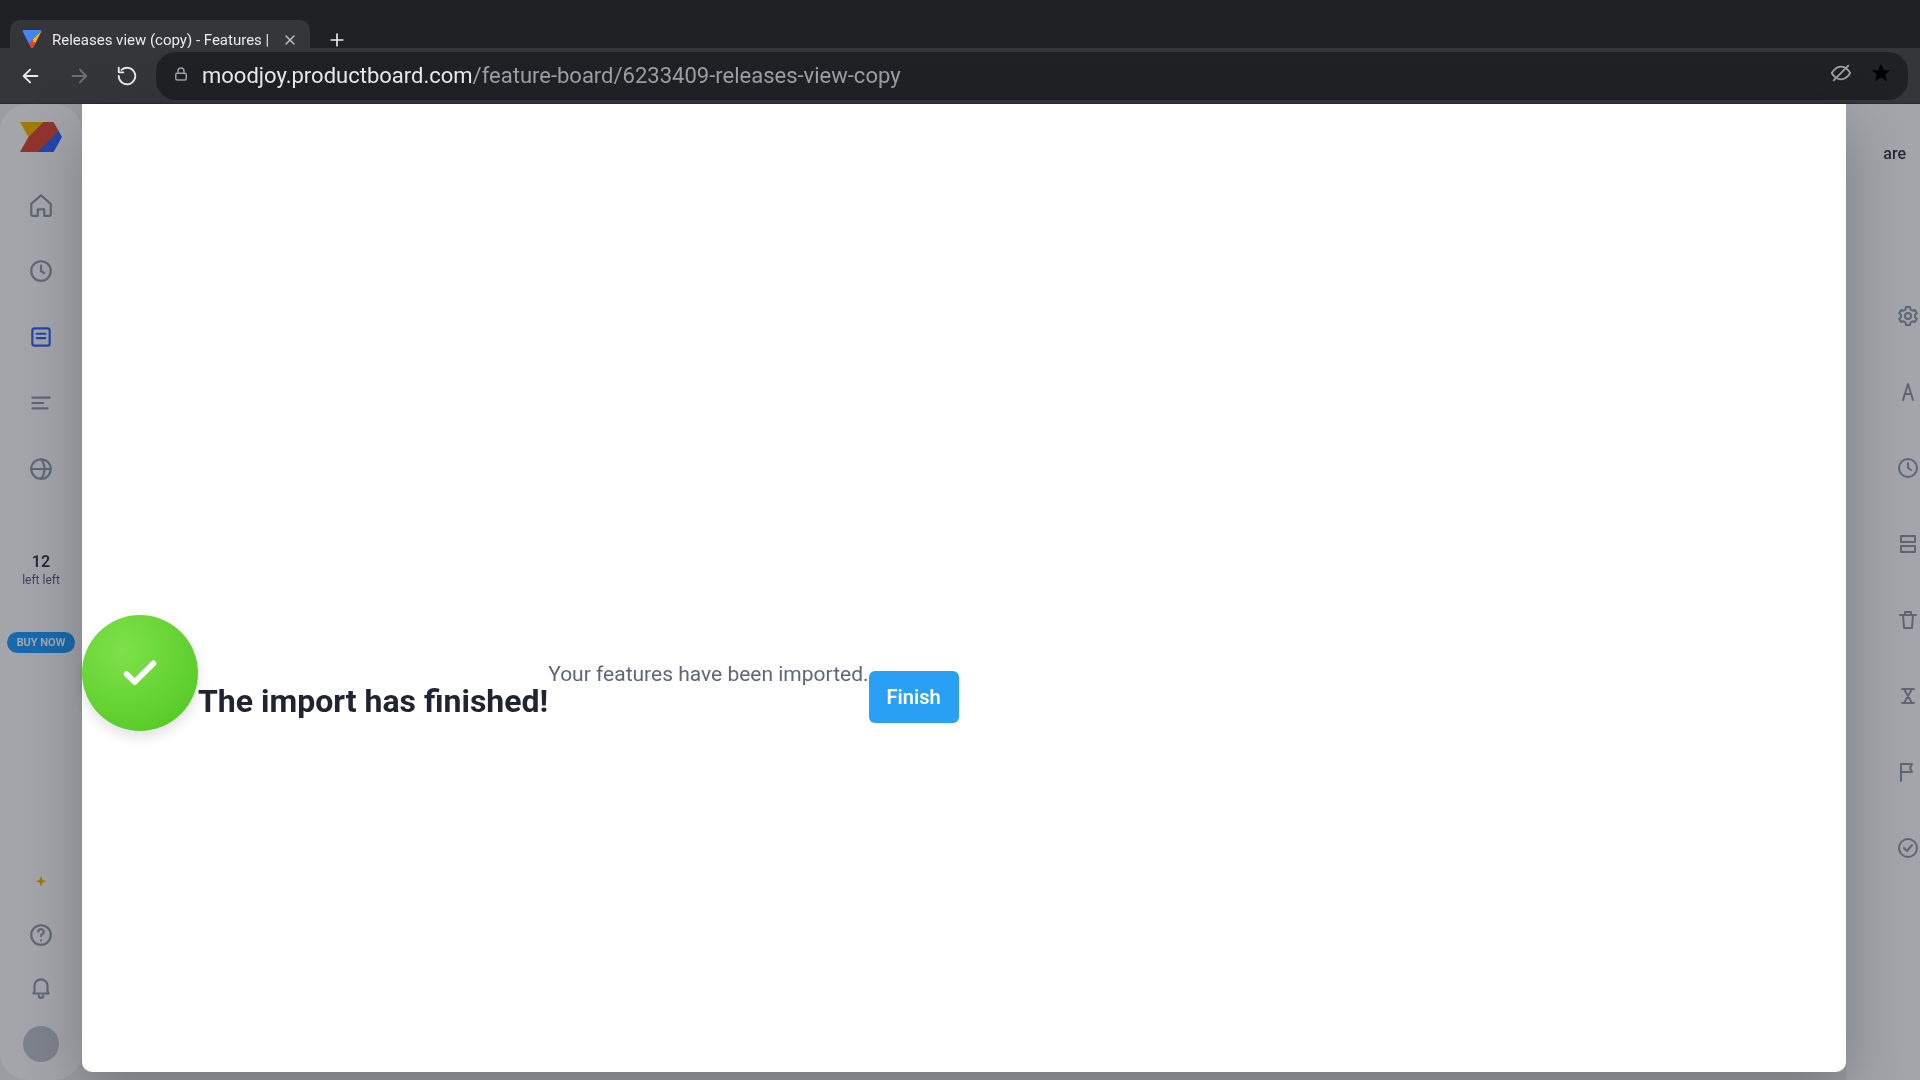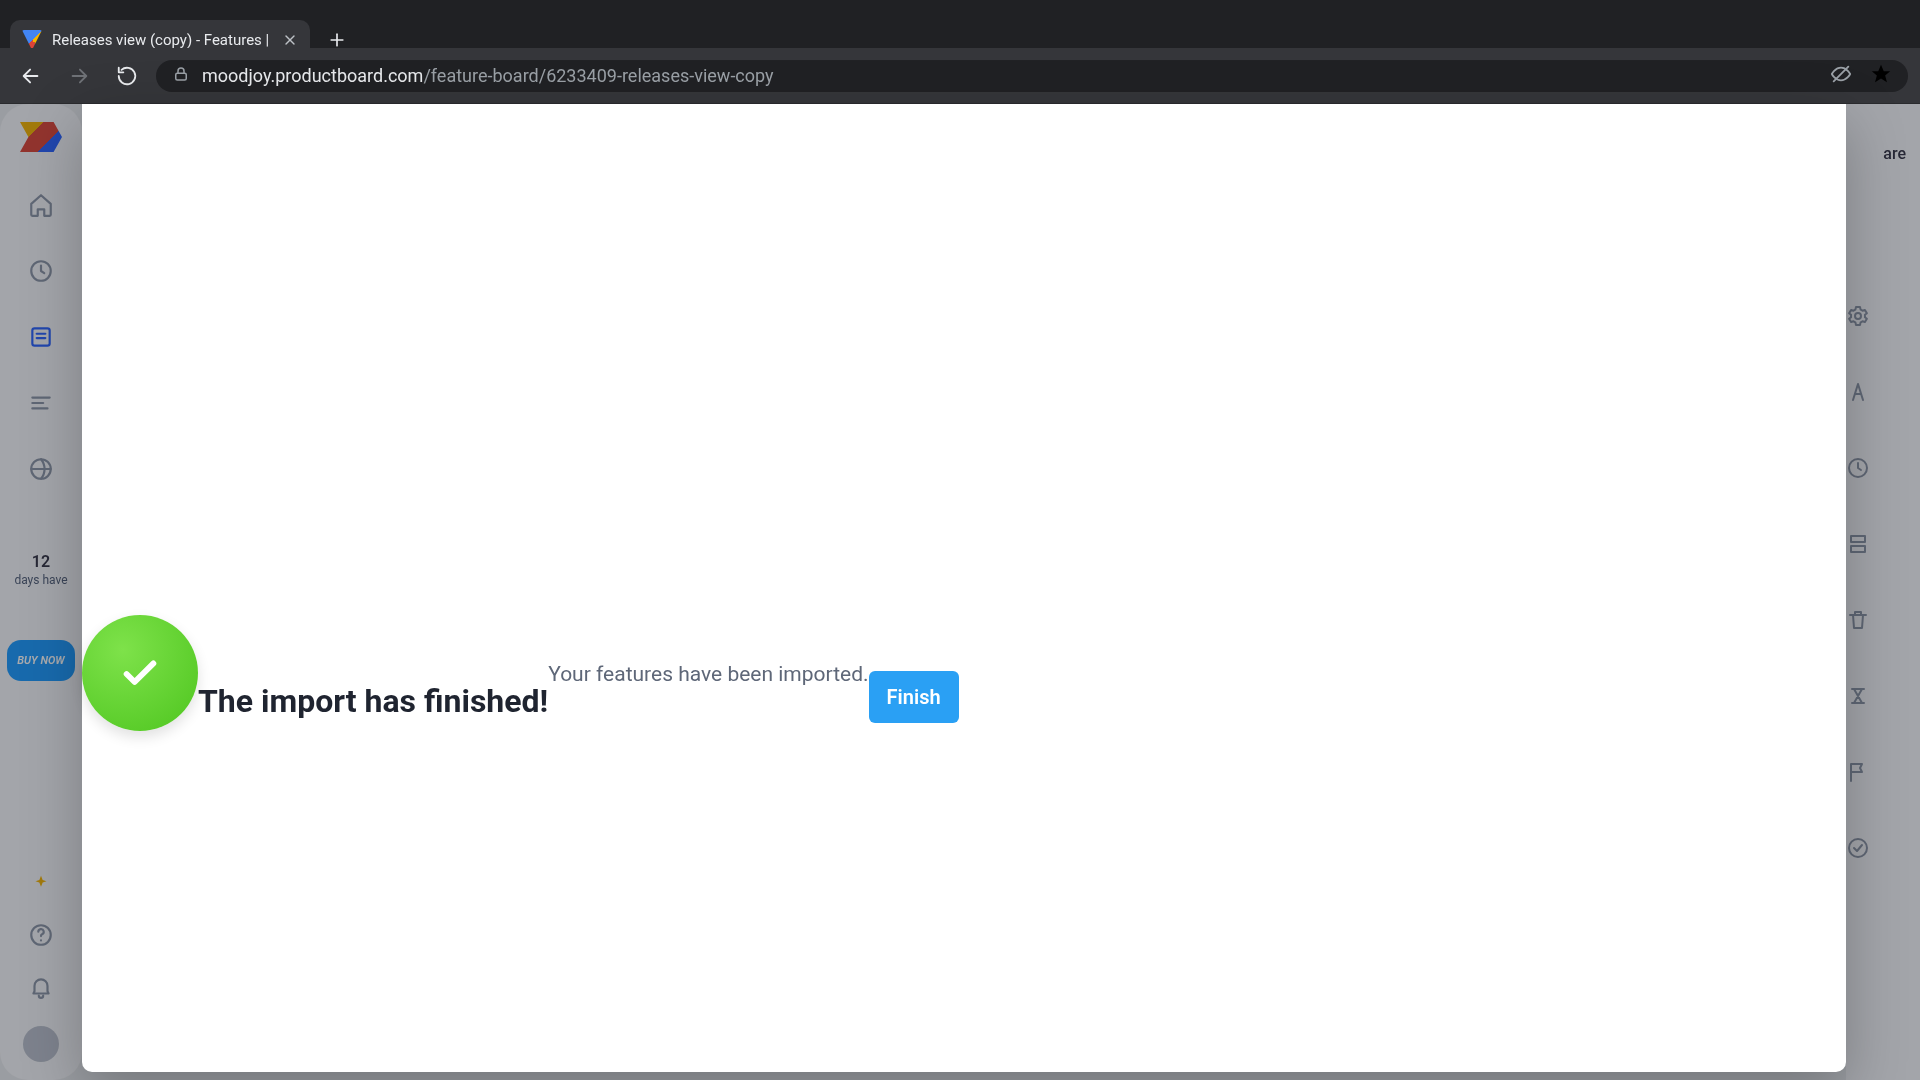--- a/index.html
+++ b/index.html
@@ -45,23 +45,23 @@
     background: #35363a; display: flex; align-items: center; gap: 10px;
     padding: 0 12px;
     border-bottom: 1px solid #2a2b2e;
   }
   .toolbar .navbtn {
     width: 38px; height: 38px; display:flex; align-items:center; justify-content:center;
     color: #e8eaed; border-radius: 50%;
   }
   .toolbar .navbtn.disabled { color: #6f7277; }
   .omnibox {
-    flex: 1; height: 32px; background: #202124; border-radius: 20px;
+    flex: 1; height: 48px; background: #202124; border-radius: 20px;
     display: flex; align-items: center; gap: 12px; padding: 0 16px;
-    color: #e8eaed; font-size: 18px;
+    color: #e8eaed; font-size: 22px;
   }
   .omnibox .lock { color: #9aa0a6; }
   .omnibox .url { white-space: nowrap; }
   .omnibox .url .host { color: #e8eaed; }
   .omnibox .url .path { color: #9aa0a6; }
   .omnibox .spacer { flex: 1; }
   .omnibox .trail { display:flex; align-items:center; gap: 18px; color:#9aa0a6; }
   .right-cluster {
     display:flex; align-items:center; gap: 14px; color:#e8eaed;
   }
@@ -96,39 +96,39 @@
     clip-path: polygon(0 0, 80% 0, 100% 50%, 80% 100%, 0 100%, 20% 50%);
   }
   .left-rail .railicon {
     width:26px; height:26px; color:#8b95a7;
   }
   .left-rail .trial {
     margin-top: 30px; text-align:center; font-size:12px; color:#52607a; line-height:1.3;
   }
   .left-rail .trial .num { font-size: 16px; font-weight:600; color:#334; }
   .left-rail .buy {
-    margin-top:12px; background:#1a9bff; color:#fff; font-size:11px;
-    padding:14px 10px; border-radius: 14px; font-weight:600;font-style:italic;
+    margin-top:4px; background:#1a9bff; color:#fff; font-size:11px;
+    padding:4px 10px; border-radius: 14px; font-weight:600;
   }
   .left-rail .bottom {
     margin-top:auto; margin-bottom:18px; display:flex; flex-direction:column; align-items:center; gap:26px;
   }
   .left-rail .sparkle { width:22px; height:22px; color:#f5b400; }
   .left-rail .avatar {
     width:36px; height:36px; border-radius:50%; background:#bac1cd;
   }
   .left-rail .fab {
     position:absolute; left:120px; bottom:8px; width:72px; height:72px; border-radius:50%;
     background:#1a9bff;
   }
 
   .right-rail {
     position:absolute; top:0; bottom:0; right:0; width:74px;
     background:#f7f8fa;
-    display:flex; flex-direction:column; align-items:flex-start; gap:52px;
+    display:flex; flex-direction:column; align-items:flex-end; gap:52px;
     padding-top:200px; color:#8b95a7;
   }
   .right-rail .railicon { width:24px; height:24px; }
   .right-rail .share-stub {
     position:absolute; top:40px; right:14px; font-size:16px; color:#334; font-weight:500;
   }
 
   
   .dimmer { position:absolute; inset:0; background: rgba(32,35,46,0.26); }
 
@@ -276,21 +276,21 @@
           <line x1="4" y1="7" x2="20" y2="7"></line>
           <line x1="4" y1="12" x2="14" y2="12"></line>
           <line x1="4" y1="17" x2="18" y2="17"></line>
         </svg>
       <svg class="railicon stroke" viewBox="0 0 24 24">
           <circle cx="12" cy="12" r="9"></circle>
           <path d="M12 3a14 14 0 0 1 0 18M3 12h18"></path>
         </svg>
       <div class="trial">
         <div class="num">12</div>
-        <div>days have</div>
+        <div>left left</div>
       </div>
       <div class="buy">BUY NOW</div>
       <div class="bottom">
         <svg class="sparkle" viewBox="0 0 24 24">
             <path fill="currentColor" d="M12 2l1.8 4.6L18 8l-4.2 1.4L12 14l-1.8-4.6L6 8l4.2-1.4z"></path>
           </svg>
         <svg class="railicon stroke" viewBox="0 0 24 24">
             <circle cx="12" cy="12" r="9"></circle>
             <path d="M9.5 9a2.5 2.5 0 1 1 3.5 2.3c-.9.4-1 1-1 1.7"></path>
             <line x1="12" y1="17" x2="12" y2="17"></line>

